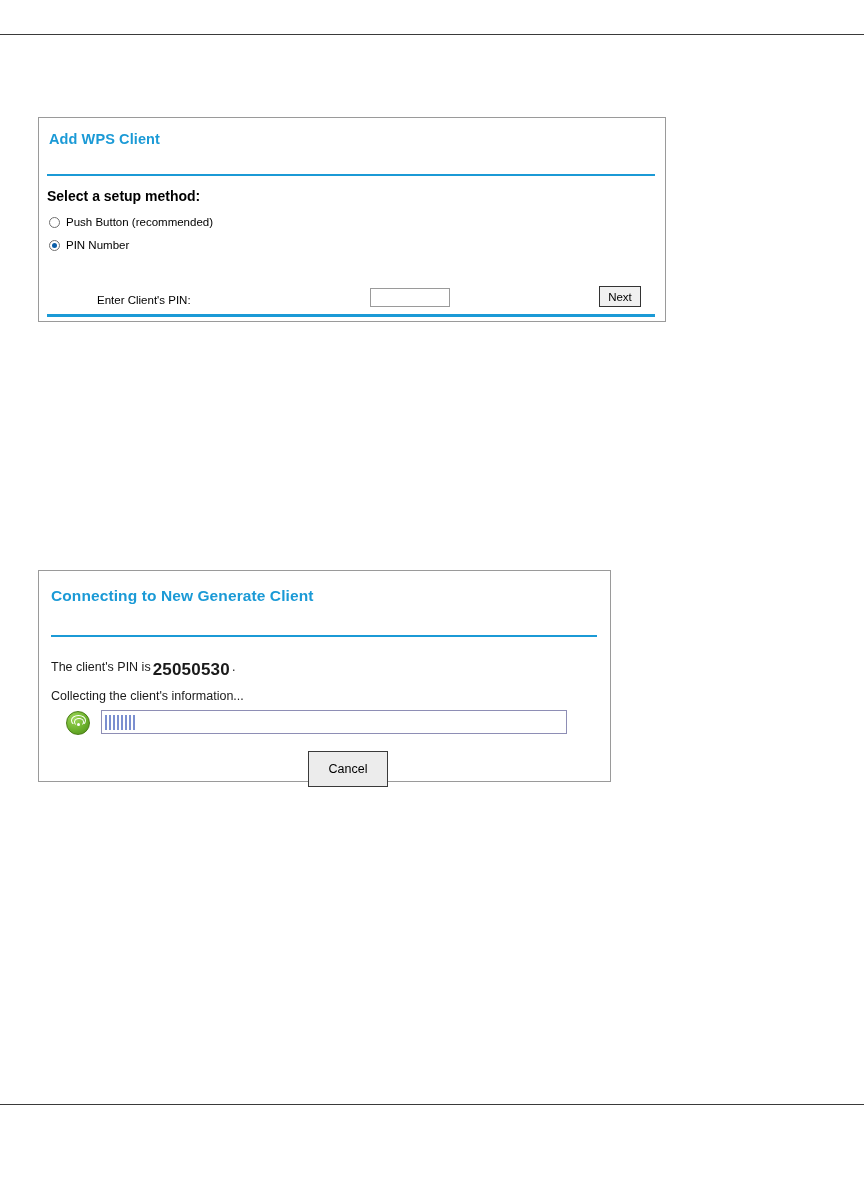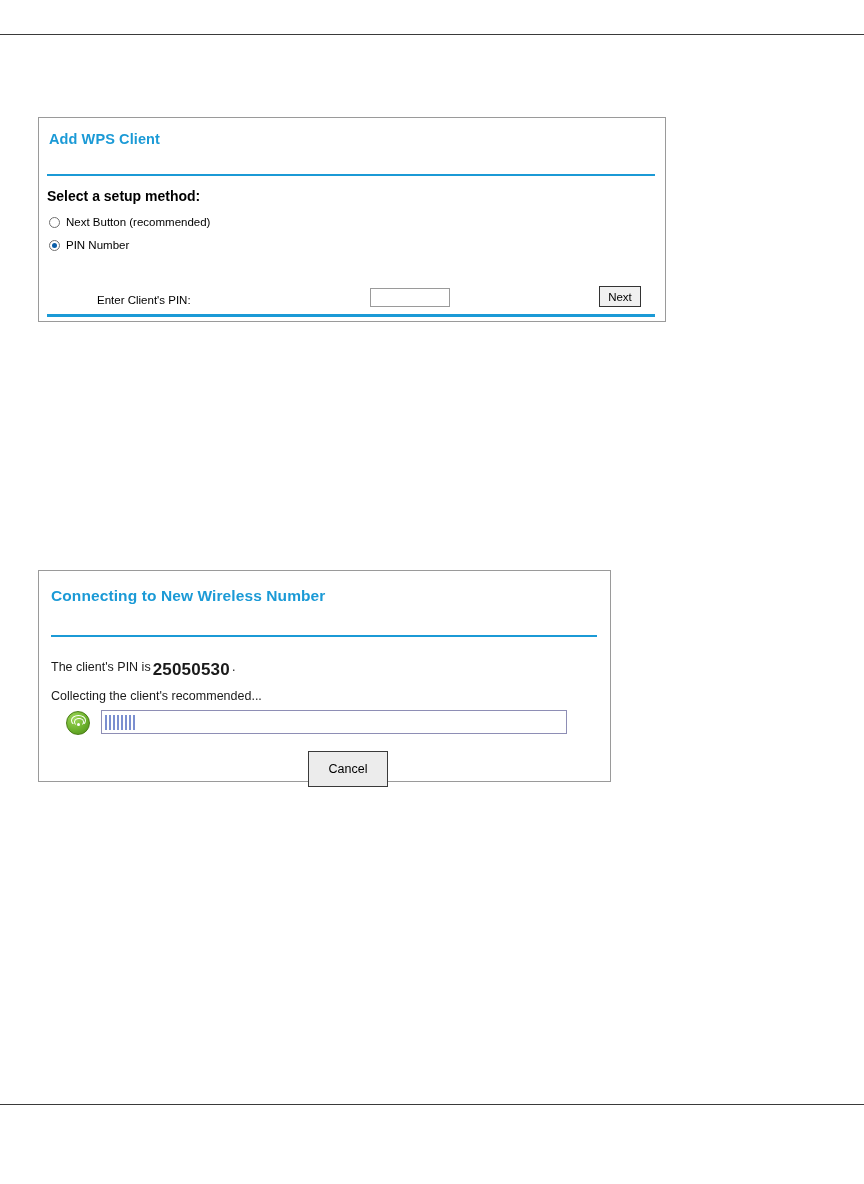--- a/index.html
+++ b/index.html
@@ -301,50 +301,50 @@
 <div id="wps-dialog-shadow" class="panel-shadow"></div>
 <div id="wps-dialog" class="panel">
 
   <div class="panel-title">Add WPS Client</div>
   <div class="title-rule"></div>
 
   <div id="setup-method-label" class="field-label-bold">Select a setup method:</div>
 
   <div id="radio-push" class="radio-row">
     <span class="radio"></span>
-    <span class="radio-label">Next Button (recommended)</span>
+    <span class="radio-label">Push Button (recommended)</span>
   </div>
 
   <div id="radio-pin" class="radio-row">
     <span class="radio checked"></span>
     <span class="radio-label">PIN Number</span>
   </div>
 
 
   <div id="pin-entry-label">Enter Client's PIN:</div>
   <input id="pin-input" type="text" value="" style="">
 
   <button id="next-button">Next</button>
 
   <div id="wps-bottom-bar"></div>
 </div>
 
 <div id="connect-dialog-shadow" class="panel-shadow"></div>
 <div id="connect-dialog" class="panel">
 
-  <div class="panel-title">Connecting to New Wireless Number</div>
+  <div class="panel-title">Connecting to New Generate Client</div>
   <div class="title-rule"></div>
 
   <div id="pin-status-line">
     <span>The client's PIN is</span>
     <span class="pin-value">25050530</span>
     <span>.</span>
   </div>
 
-  <div id="collecting-line">Collecting the client's recommended...</div>
+  <div id="collecting-line">Collecting the client's information...</div>
 
   <div id="wps-logo">
     <span class="globe"></span>
     <span class="arc arc1"></span>
     <span class="arc arc2"></span>
     <span class="dot"></span>
   </div>
 
   <div id="progress-box">
     <div id="progress-fill">

